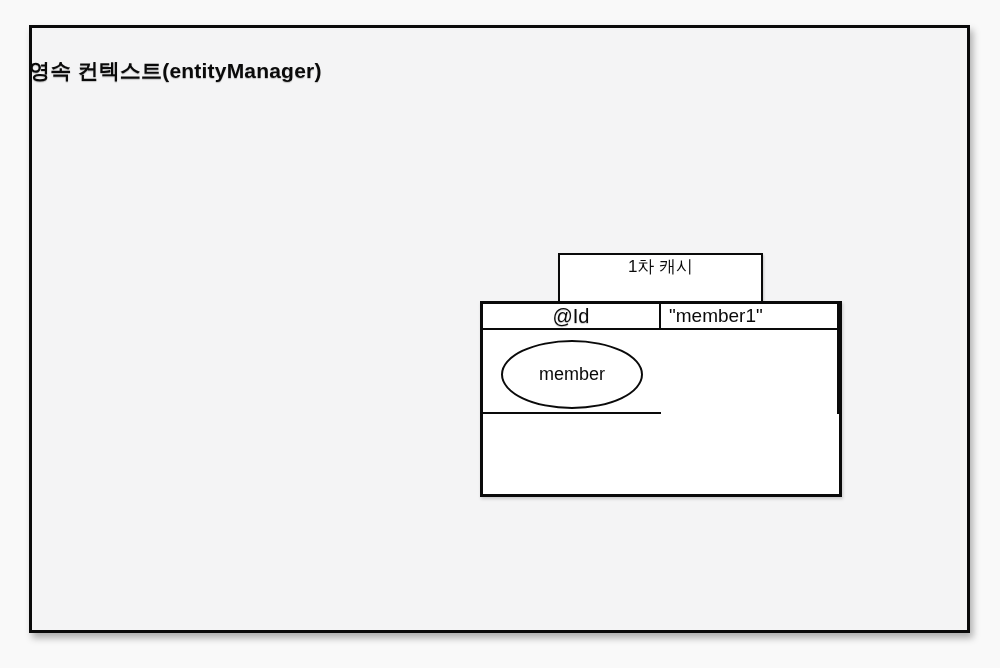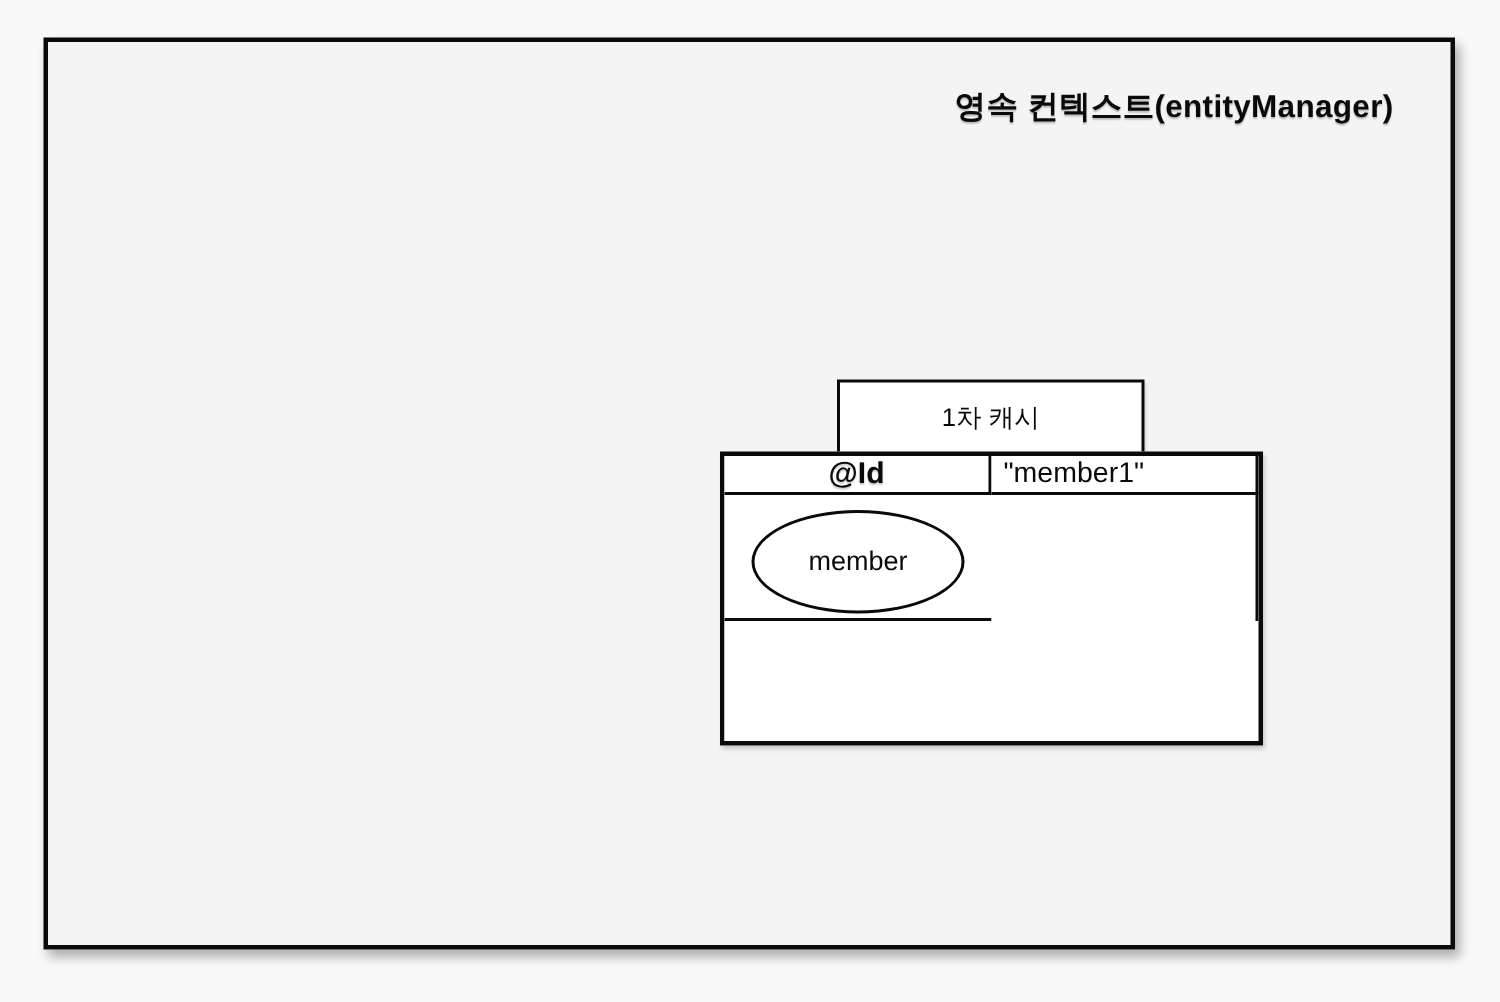--- a/index.html
+++ b/index.html
@@ -19,37 +19,37 @@
     width: 941px; height: 608px;
     background: #f4f4f5;
     border: 3px solid #0a0a0a;
     box-shadow: 3px 5px 7px rgba(0,0,0,0.30);
   }
 
   .title {
     position: absolute;
     left: 29px; top: 57px;
     width: 900px;
-    text-align: right;
+    text-align: left;
     font-weight: bold;
     font-size: 21px;
     letter-spacing: 0.2px;
     text-shadow: 0 1px 1px rgba(0,0,0,0.22);
   }
 
   
   .cache-tab {
     position: absolute;
     left: 558px; top: 253px;
     width: 205px; height: 51px;
     background: #ffffff;
     border: 2.5px solid #0a0a0a;
     z-index: 1;
     display: flex;
-    align-items: center;
+    align-items: flex-start;
     justify-content: center;
     font-size: 17px;
     box-shadow: 1px 2px 2px rgba(0,0,0,0.18);
   }
 
   
   .cache-table {
     position: absolute;
     left: 480px; top: 301px;
     width: 362px; height: 196px;
@@ -59,21 +59,21 @@
     display: grid;
     grid-template-columns: 178px 1fr;
     grid-template-rows: 26px 84px 1fr;
     box-shadow: 1px 2px 3px rgba(0,0,0,0.18);
   }
   .cell { position: relative; background: #ffffff; }
   .cell.col1 { border-right: 2.5px solid #0a0a0a; }
   .cell.header {
     border-bottom: 2.5px solid #0a0a0a;
     display: flex; align-items: center; justify-content: center;
-    font-weight: bold;
+    font-weight: normal;
     font-size: 20px;
     text-shadow: 0 1px 1px rgba(0,0,0,0.20);
   }
   .cell.row1 { border-bottom: 2.5px solid #0a0a0a; }
   .cell.id-cell {
     display: flex; align-items: center;
     padding-left: 8px;
     font-size: 19px;
   }
   .cell.entity-cell {

